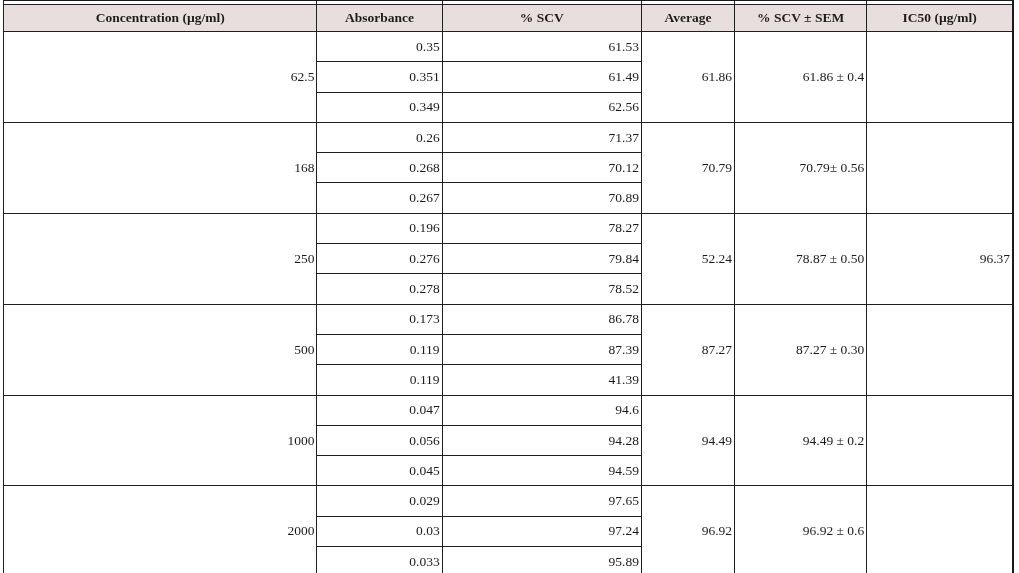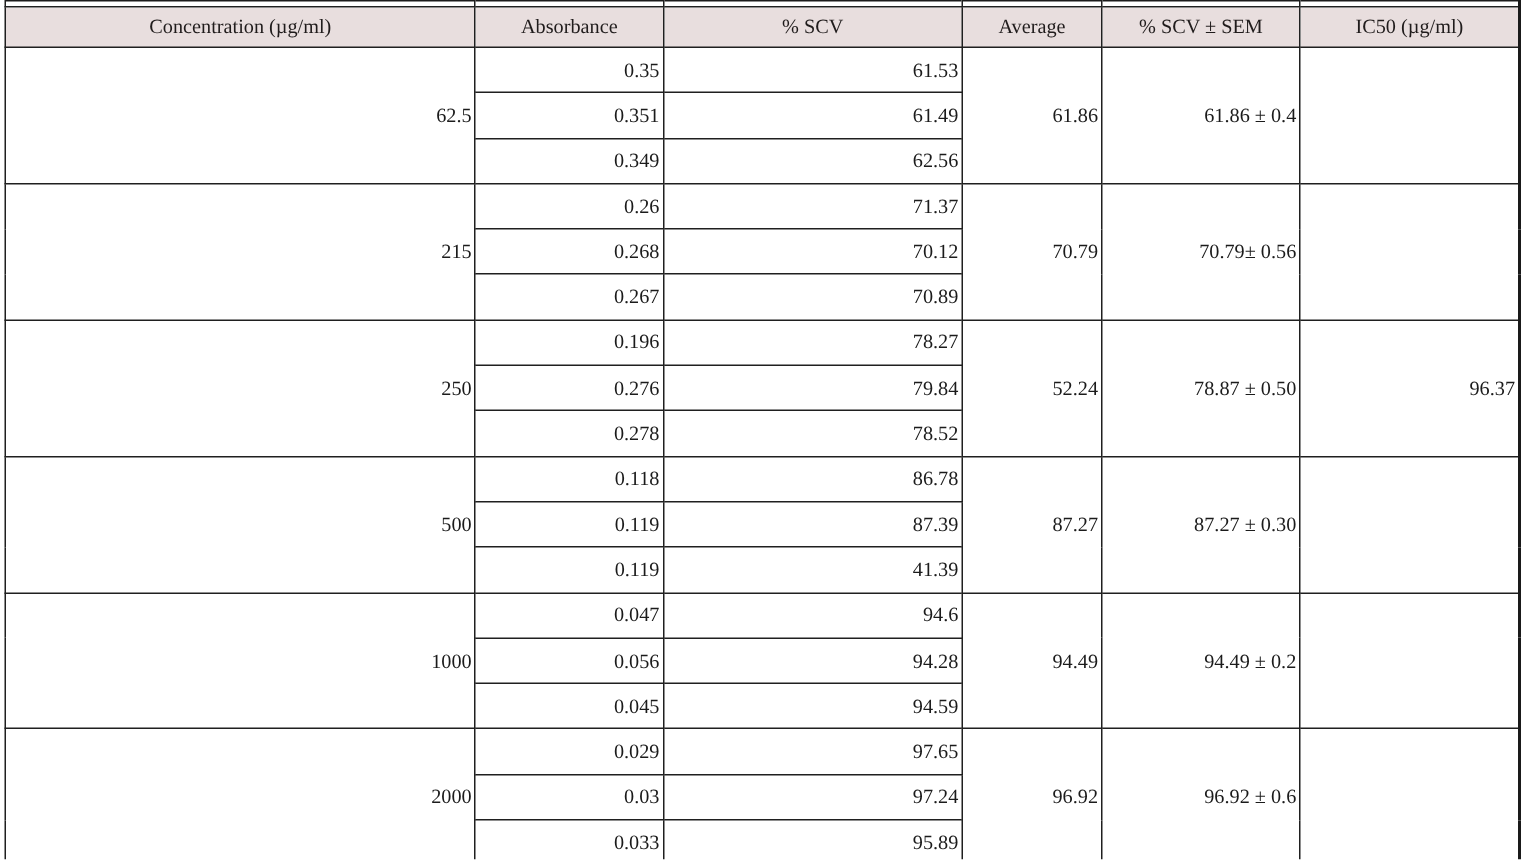--- a/index.html
+++ b/index.html
@@ -37,21 +37,21 @@
     padding: 0 2px;
     overflow: hidden;
   }
   tr.spacer-row td {
     height: 3px;
     padding: 0;
     border-top: none;
   }
   th {
     background: #e8dede;
-    font-weight: normal;
+    font-weight: bold;
     height: 26px;
     color: #201c1c;
   }
   tbody td {
     height: 29.3px;
     background: #ffffff;
     text-align: right;
   }
 </style>
 </head>
@@ -96,21 +96,21 @@
         </tr>
         <tr>
           <td>0.351</td>
           <td>61.49</td>
         </tr>
         <tr>
           <td>0.349</td>
           <td>62.56</td>
         </tr>
         <tr>
-          <td rowspan="3">215</td>
+          <td rowspan="3">168</td>
           <td>0.26</td>
           <td>71.37</td>
           <td rowspan="3">70.79</td>
           <td rowspan="3">70.79± 0.56</td>
           <td rowspan="3"></td>
         </tr>
         <tr>
           <td>0.268</td>
           <td>70.12</td>
         </tr>
@@ -129,21 +129,21 @@
         <tr>
           <td>0.276</td>
           <td>79.84</td>
         </tr>
         <tr>
           <td>0.278</td>
           <td>78.52</td>
         </tr>
         <tr>
           <td rowspan="3">500</td>
-          <td>0.118</td>
+          <td>0.173</td>
           <td>86.78</td>
           <td rowspan="3">87.27</td>
           <td rowspan="3">87.27 ± 0.30</td>
           <td rowspan="3"></td>
         </tr>
         <tr>
           <td>0.119</td>
           <td>87.39</td>
         </tr>
         <tr>

